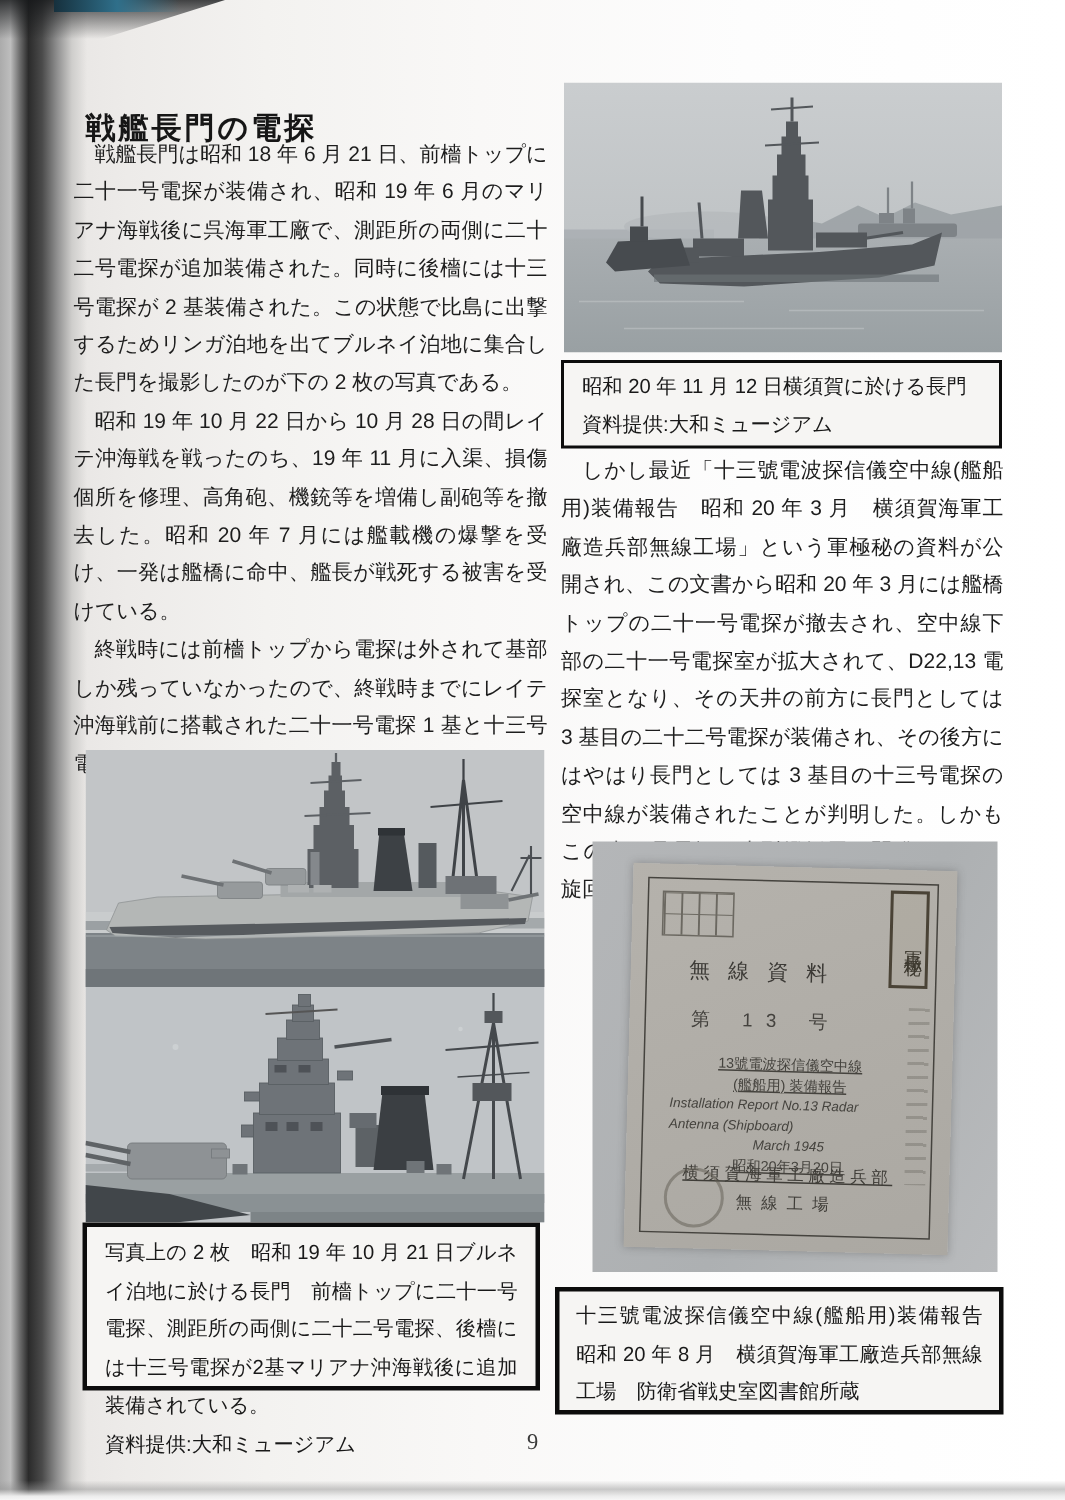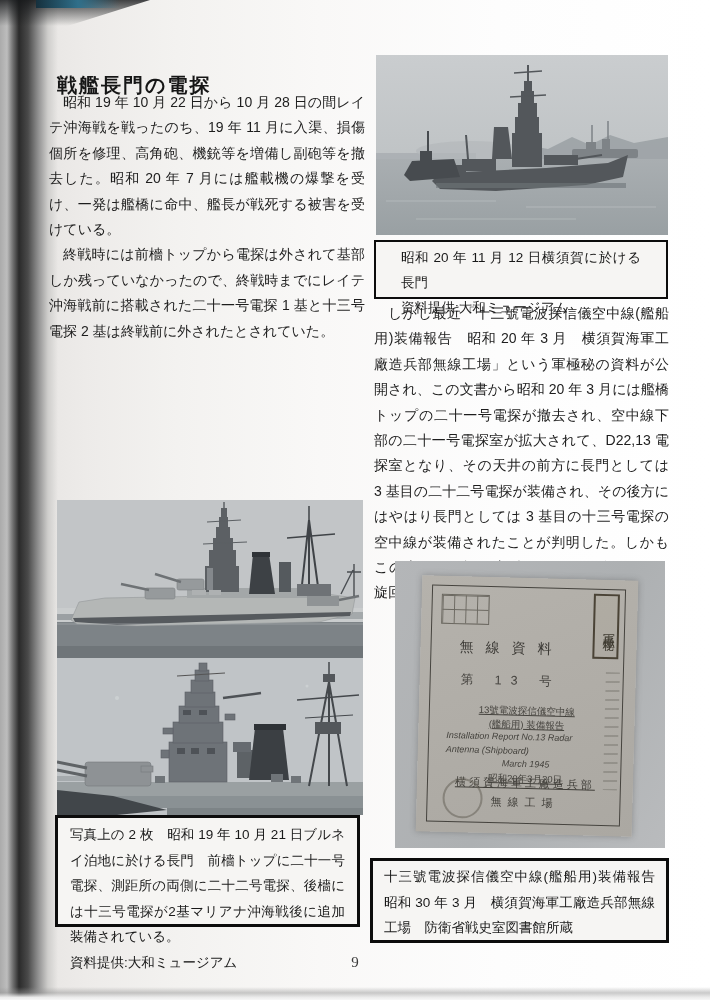--- a/index.html
+++ b/index.html
@@ -24,21 +24,21 @@
   .col-right{left:374px;top:301px;width:295px;}
 
   .photo{position:absolute;display:block;}
   .photoA{left:376px;top:55px;width:292px;height:180px;}
   .photoB{left:57px;top:500px;width:306px;height:158px;}
   .photoC{left:57px;top:658px;width:306px;height:157px;}
 
   .capbox{position:absolute;box-sizing:border-box;background:#f6f5f3;color:#191919;
         font-size:13.5px;text-align:justify;}
   .capbox p{margin:0;}
-  .capbox1{left:374px;top:240px;width:294px;height:59px;border:2px solid #0c0c0c;padding:3px 25px;line-height:25px;}
+  .capbox1{left:374px;top:240px;width:294px;height:59px;border:2px solid #0c0c0c;padding:3px 12px;line-height:25px;}
   .capbox2{left:370px;top:858px;width:299px;height:85px;border:3px solid #0c0c0c;padding:3px 11px;line-height:25.5px;}
   .capbox3{left:55px;top:815px;width:305px;height:112px;border:3px solid #0c0c0c;padding:4px 12px;line-height:25.5px;}
 
   
   .doc-photo{position:absolute;left:395px;top:561px;width:270px;height:287px;overflow:hidden;
         background:linear-gradient(120deg,#b4b6b8,#adb0b2 55%,#b9bbbd);}
   .doc-sheet{position:absolute;left:24px;top:17px;width:216px;height:256px;
         background:linear-gradient(160deg,#b5b2ac,#aba8a2);transform:rotate(1.5deg);box-shadow:0 0 6px rgba(60,60,60,.35);}
   .doc-frame{position:absolute;left:10px;top:9px;right:12px;bottom:10px;border:1px solid #45433e;}
   .doc-grid{position:absolute;left:20px;top:18px;width:46px;height:28px;border:1px solid #5a574f;
@@ -69,20 +69,21 @@
 <div class="page">
 
   <div class="gutter"></div>
   <div class="corner-shadow"></div>
   <div class="teal-edge"></div>
   <div class="bottom-edge"></div>
 
   <h1 class="title">戦艦長門の電探</h1>
 
   <div class="body-text col-left">
+    <p>戦艦長門は昭和 18 年 6 月 21 日、前檣トップに二十一号電探が装備され、昭和 19 年 6 月のマリアナ海戦後に呉海軍工廠で、測距所の両側に二十二号電探が追加装備された。同時に後檣には十三号電探が 2 基装備された。この状態で比島に出撃するためリンガ泊地を出てブルネイ泊地に集合した長門を撮影したのが下の 2 枚の写真である。</p>
     <p>昭和 19 年 10 月 22 日から 10 月 28 日の間レイテ沖海戦を戦ったのち、19 年 11 月に入渠、損傷個所を修理、高角砲、機銃等を増備し副砲等を撤去した。昭和 20 年 7 月には艦載機の爆撃を受け、一発は艦橋に命中、艦長が戦死する被害を受けている。</p>
     <p>終戦時には前檣トップから電探は外されて基部しか残っていなかったので、終戦時までにレイテ沖海戦前に搭載された二十一号電探 1 基と十三号電探 2 基は終戦前に外されたとされていた。</p>
   </div>
 
   <svg class="photo photoA" viewBox="0 0 292 180">
     <defs>
       <linearGradient id="skyA" x1="0" y1="0" x2="0" y2="1">
         <stop offset="0" stop-color="#cacdcf"></stop>
           <stop offset="1" stop-color="#bfc3c5"></stop>
       </linearGradient>
@@ -260,18 +261,18 @@
       <div class="doc-scribble"></div>
       <div class="doc-footer">
         <div class="u">横須賀海軍工廠造兵部</div>
         <div class="w">無線工場</div>
       </div>
       <div class="doc-seal"></div>
     </div>
   </div>
 
   <div class="capbox capbox2">
-    <p>十三號電波探信儀空中線(艦船用)装備報告　昭和 30 年 3 月　横須賀海軍工廠造兵部無線工場　防衛省戦史室図書館所蔵</p>
+    <p>十三號電波探信儀空中線(艦船用)装備報告　昭和 20 年 8 月　横須賀海軍工廠造兵部無線工場　防衛省戦史室図書館所蔵</p>
   </div>
 
   <div class="pagenum">9</div>
 
 </div>
 
 </body></html>

